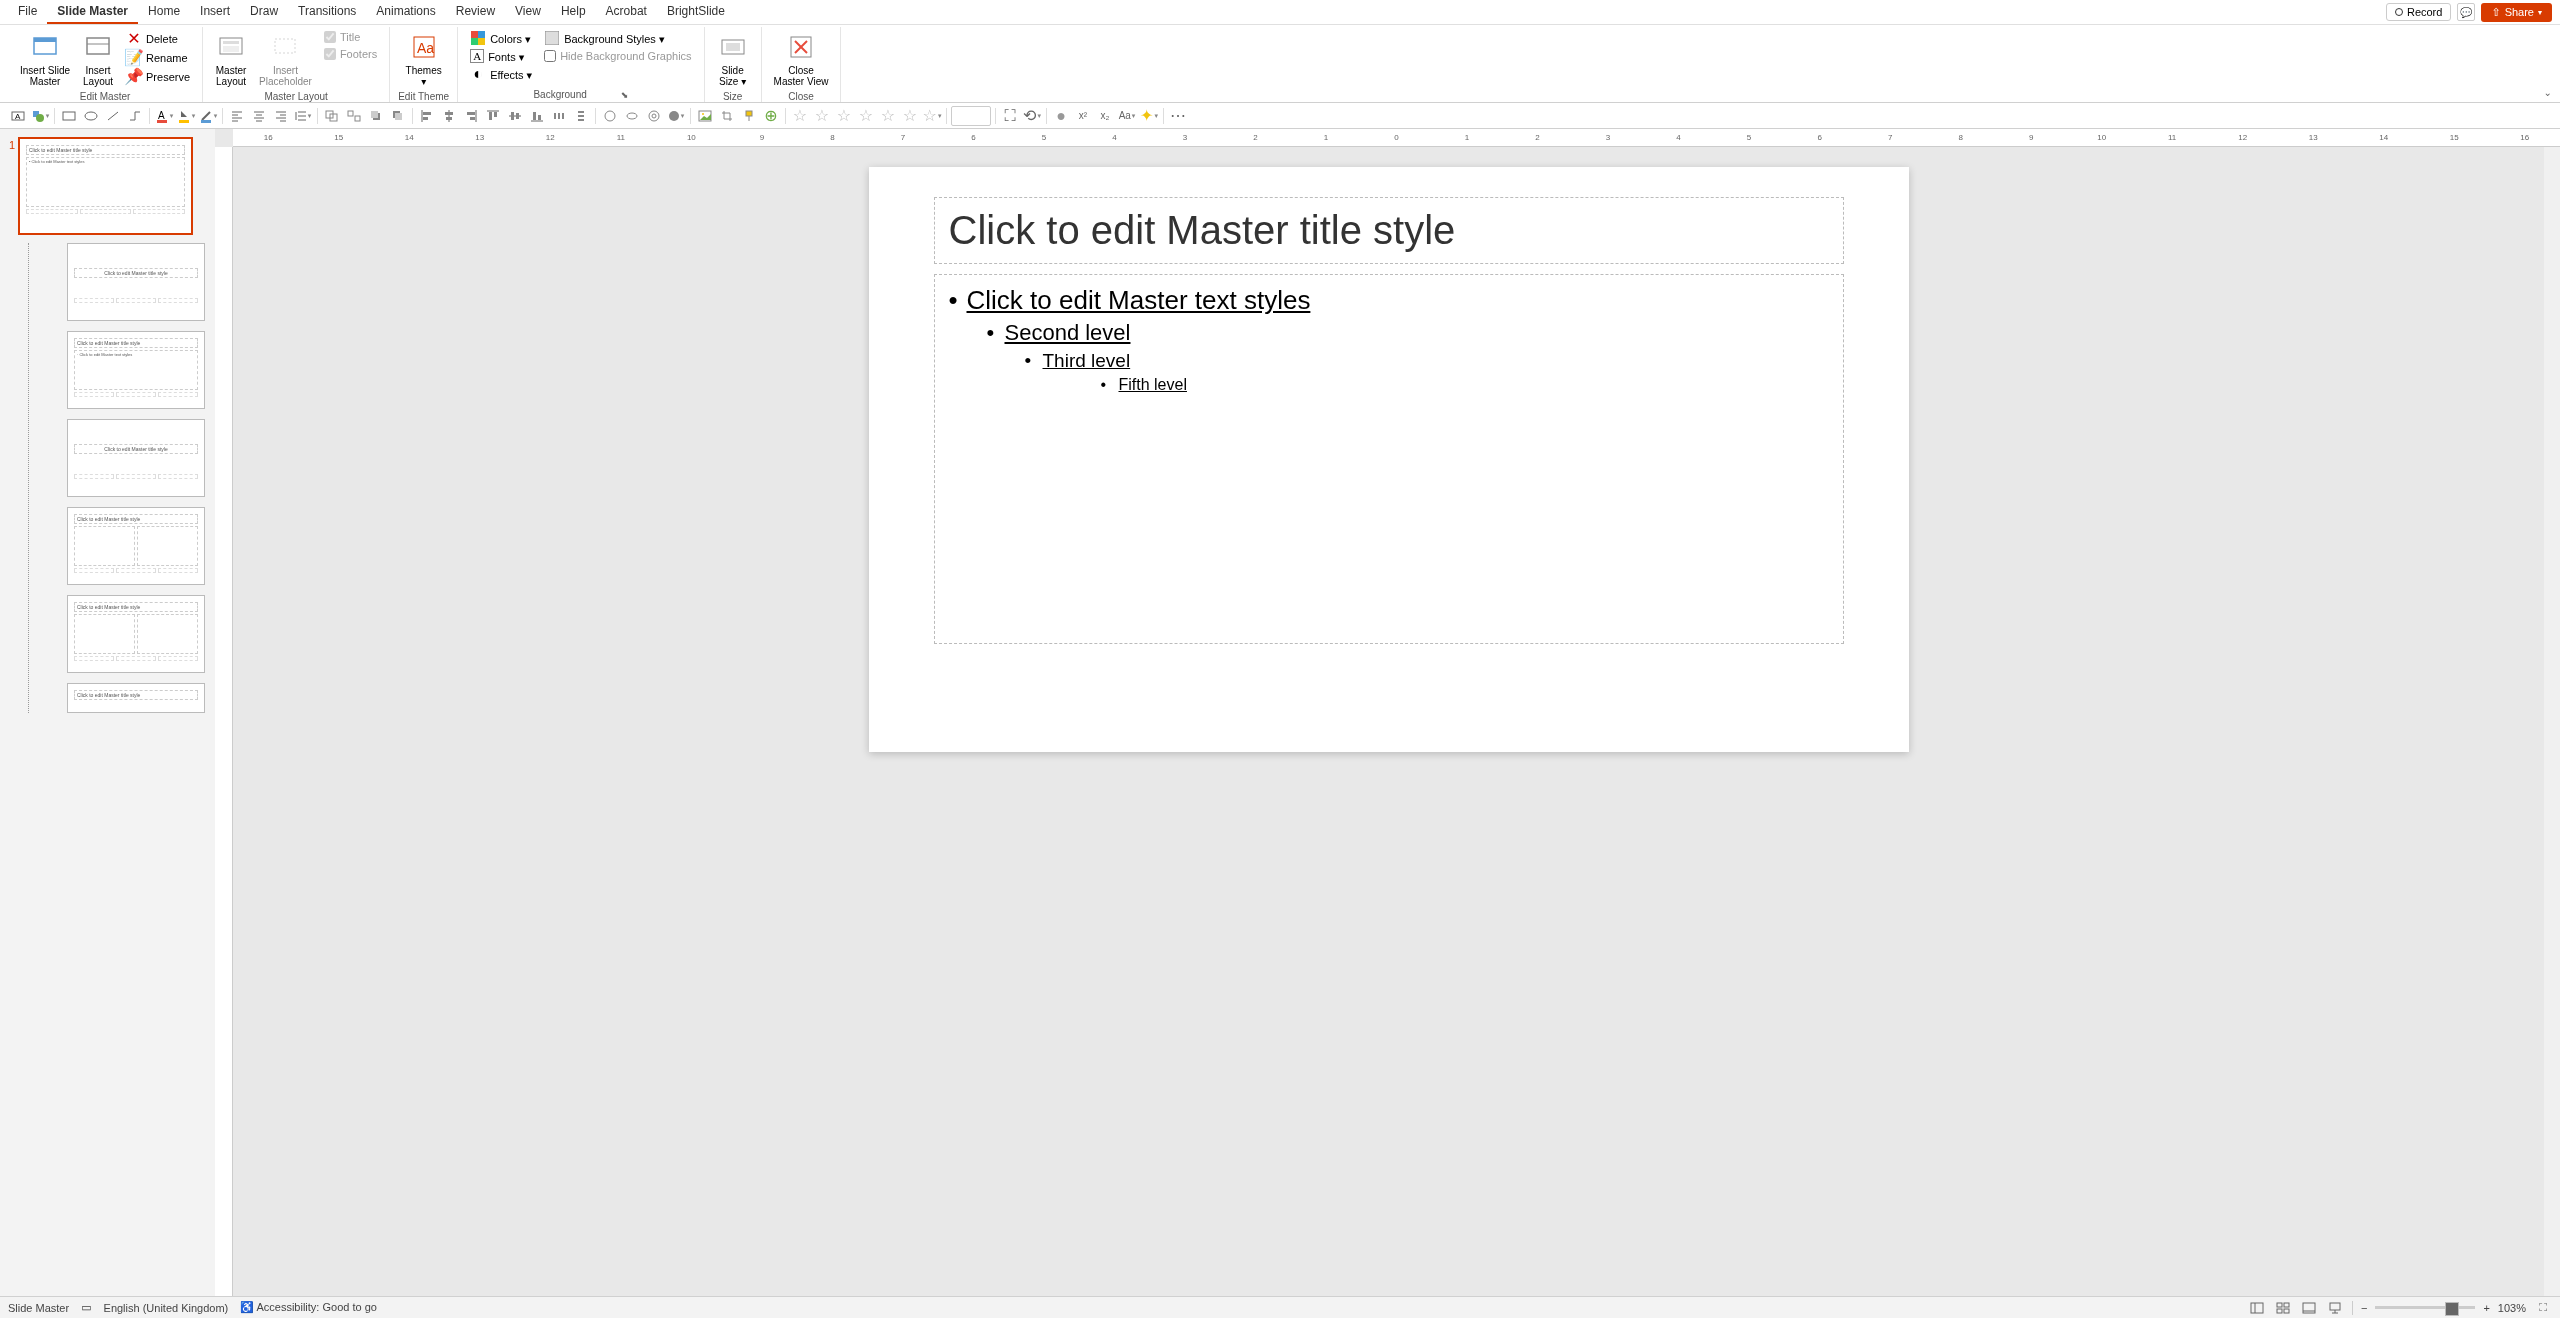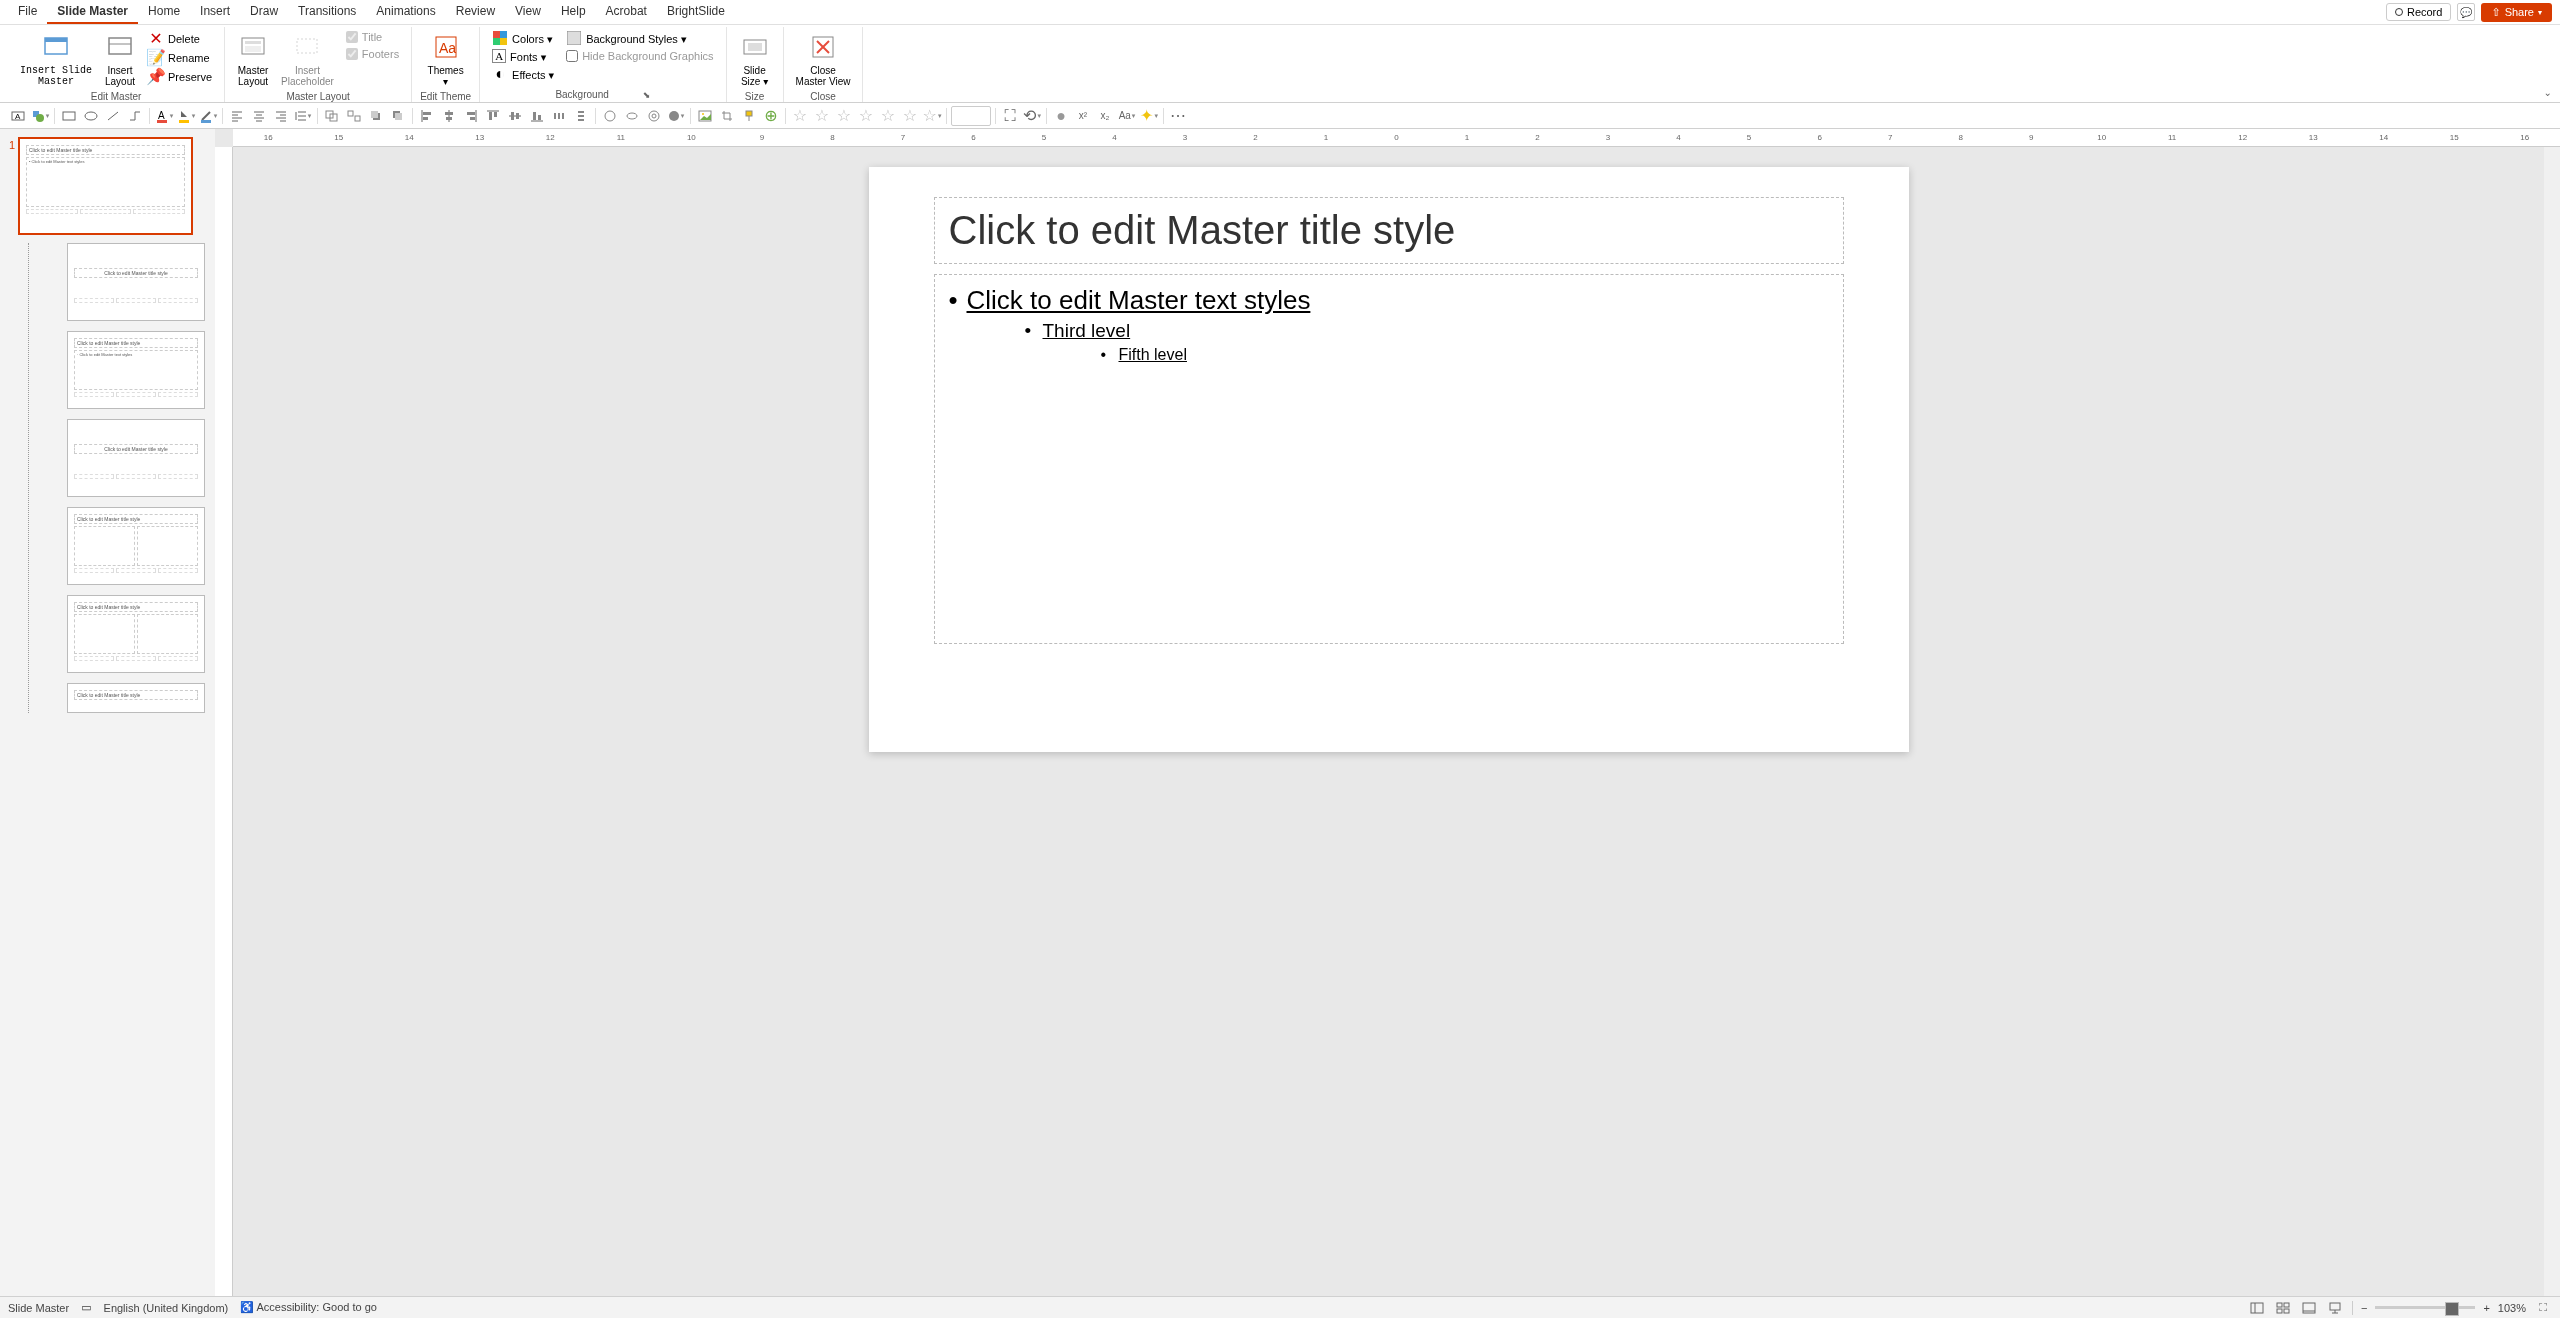--- a/index.html
+++ b/index.html
@@ -136,21 +136,21 @@
 
   <div class="ribbon-group">
     <div class="items">
       <div class="rbtn">
         <div class="icon">
           <svg width="28" height="28">
               <rect x="3" y="5" width="22" height="16" fill="#fff" stroke="#5b9bd5" stroke-width="1.5"></rect>
               <rect x="3" y="5" width="22" height="4" fill="#5b9bd5"></rect>
             </svg>
         </div>
-        <div class="txt" style="white-space:pre-line;font-family:Liberation Mono, monospace;">Insert Slide
+        <div class="txt" style="white-space:pre-line;">Insert Slide
 Master</div>
       </div>
       <div class="rbtn">
         <div class="icon">
           <svg width="28" height="28">
               <rect x="3" y="5" width="22" height="16" fill="#fff" stroke="#888" stroke-width="1.5"></rect>
               <line x1="3" y1="11" x2="25" y2="11" stroke="#888"></line>
             </svg>
         </div>
         <div class="txt" style="white-space:pre-line;">Insert
@@ -655,20 +655,21 @@
         </div>
     </div>
     <div class="ruler-row">
       <div class="vruler"></div>
       <div class="slide-viewport">
         <div class="slide">
           <div class="placeholder title-ph">Click to edit Master title style</div>
           <div class="placeholder body-ph">
             <ul>
               <li class="lvl1">Click to edit Master text styles</li>
+              <li class="lvl2">Second level</li>
               <li class="lvl3">Third level</li>
               <li class="lvl5">Fifth level</li>
             </ul>
           </div>
         </div>
       </div>
       <div class="vscroll-area"></div>
     </div>
   </div>
 </div>

